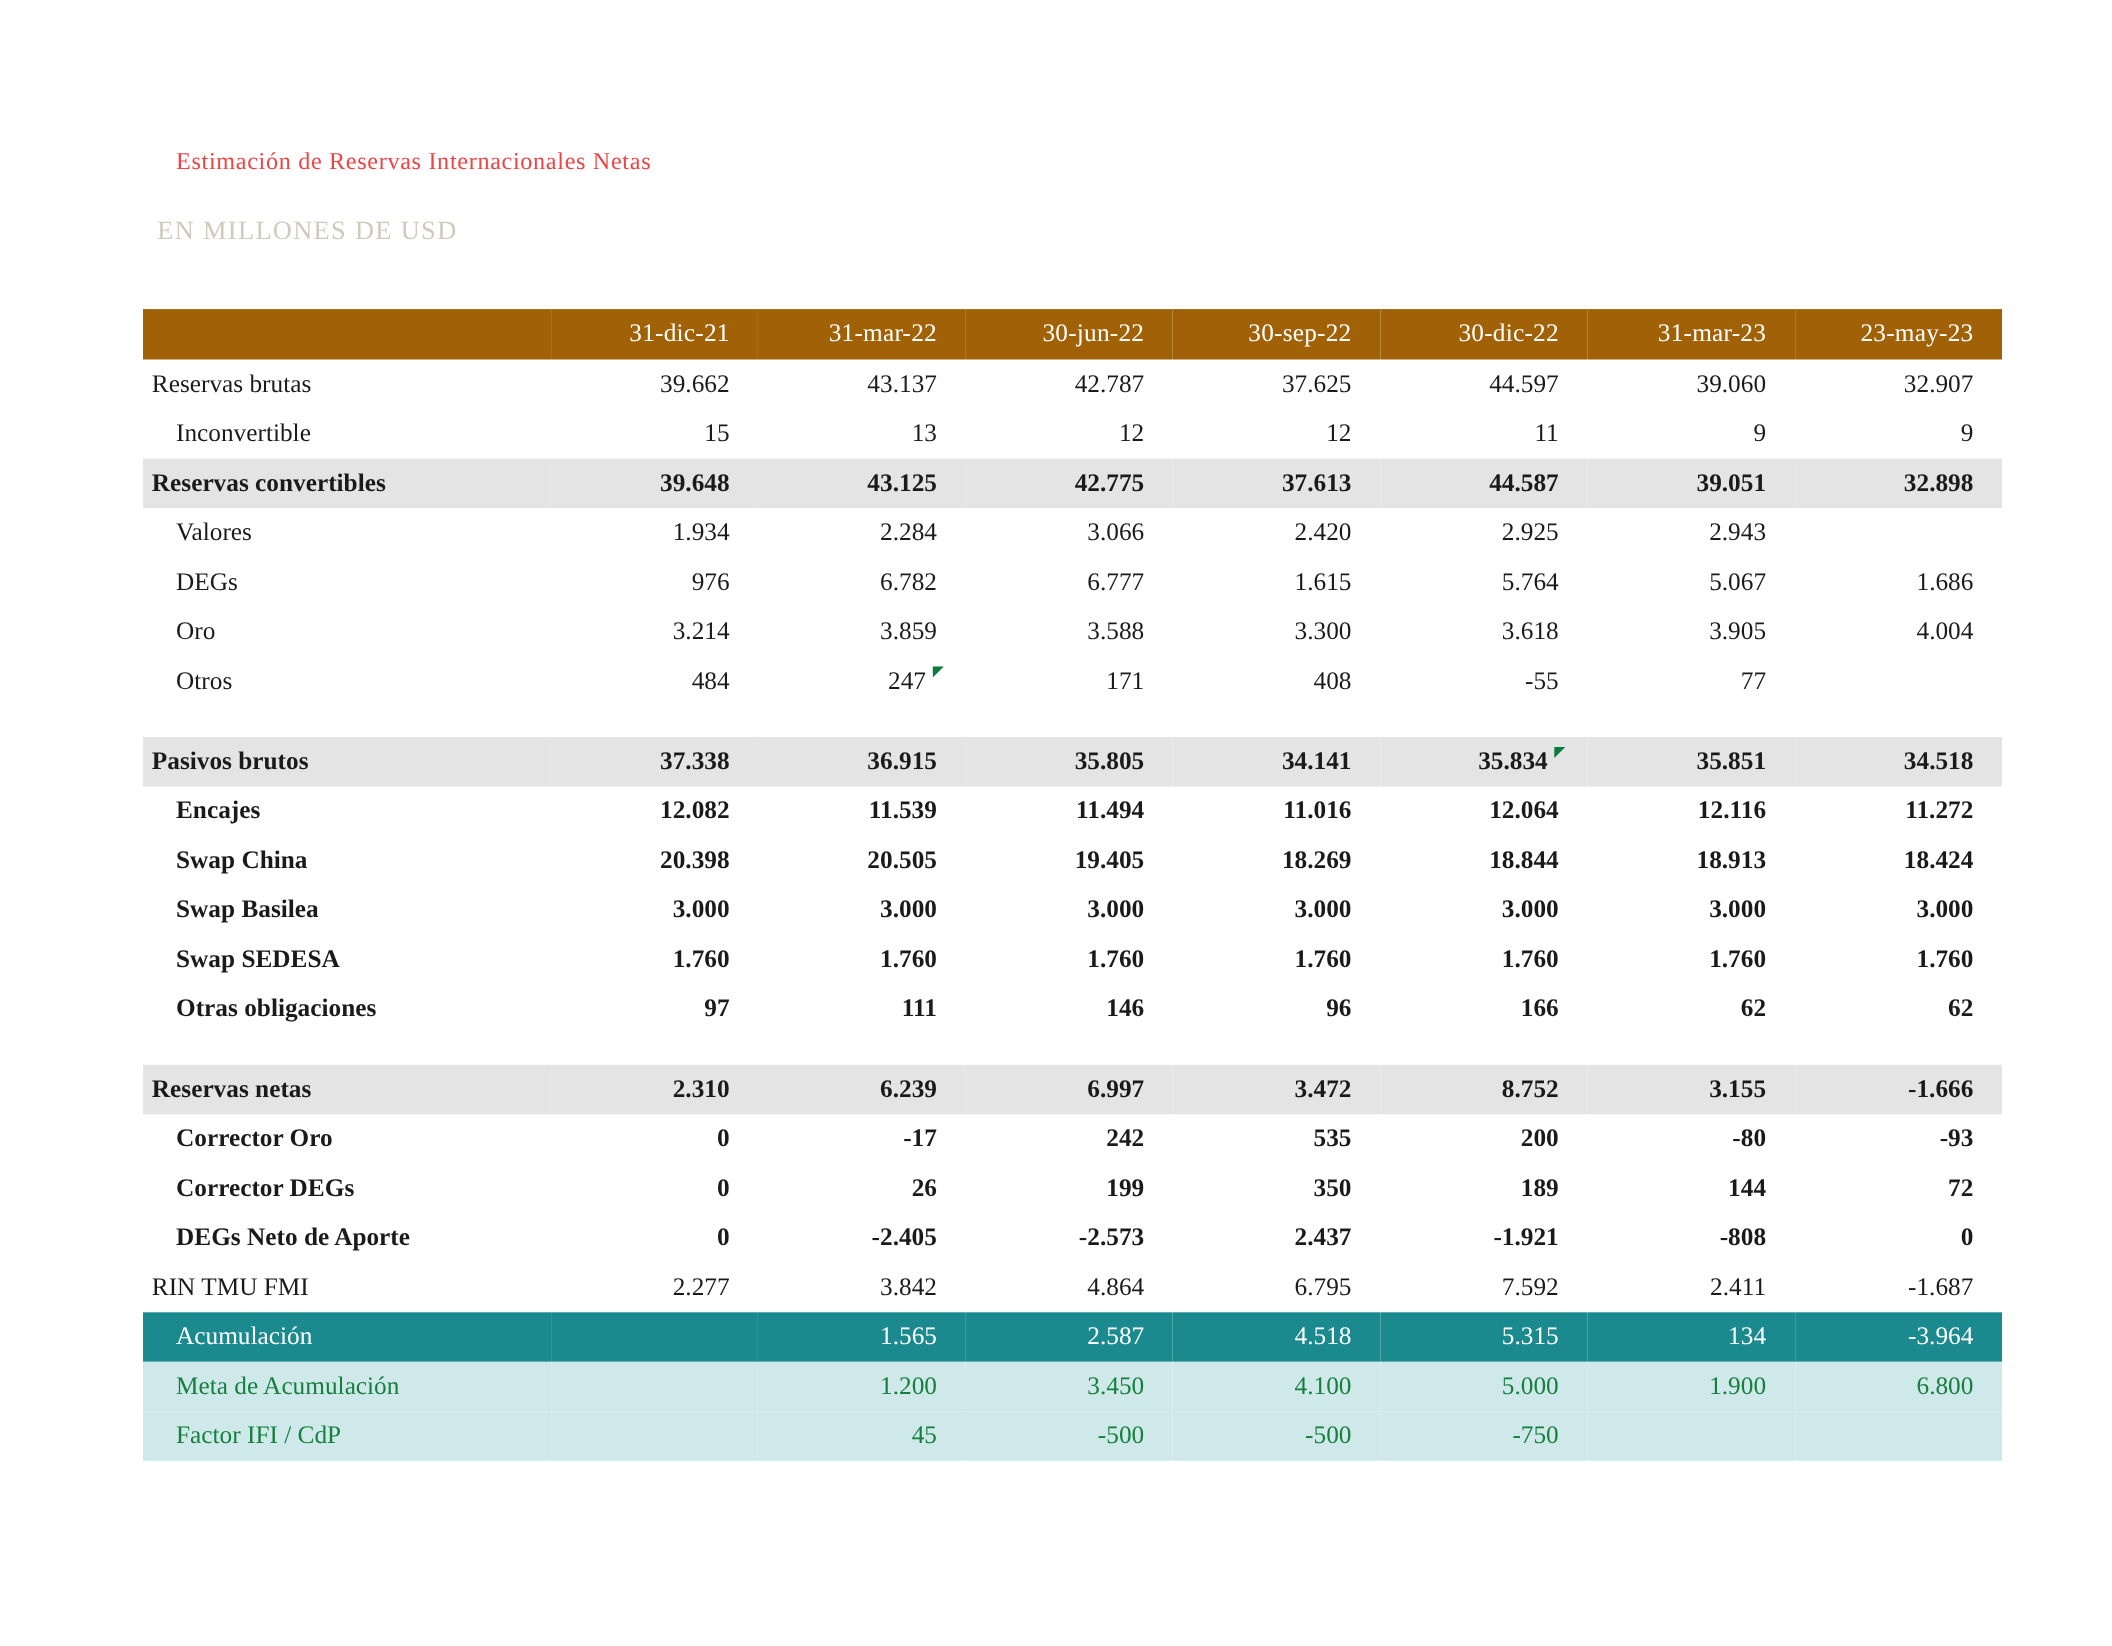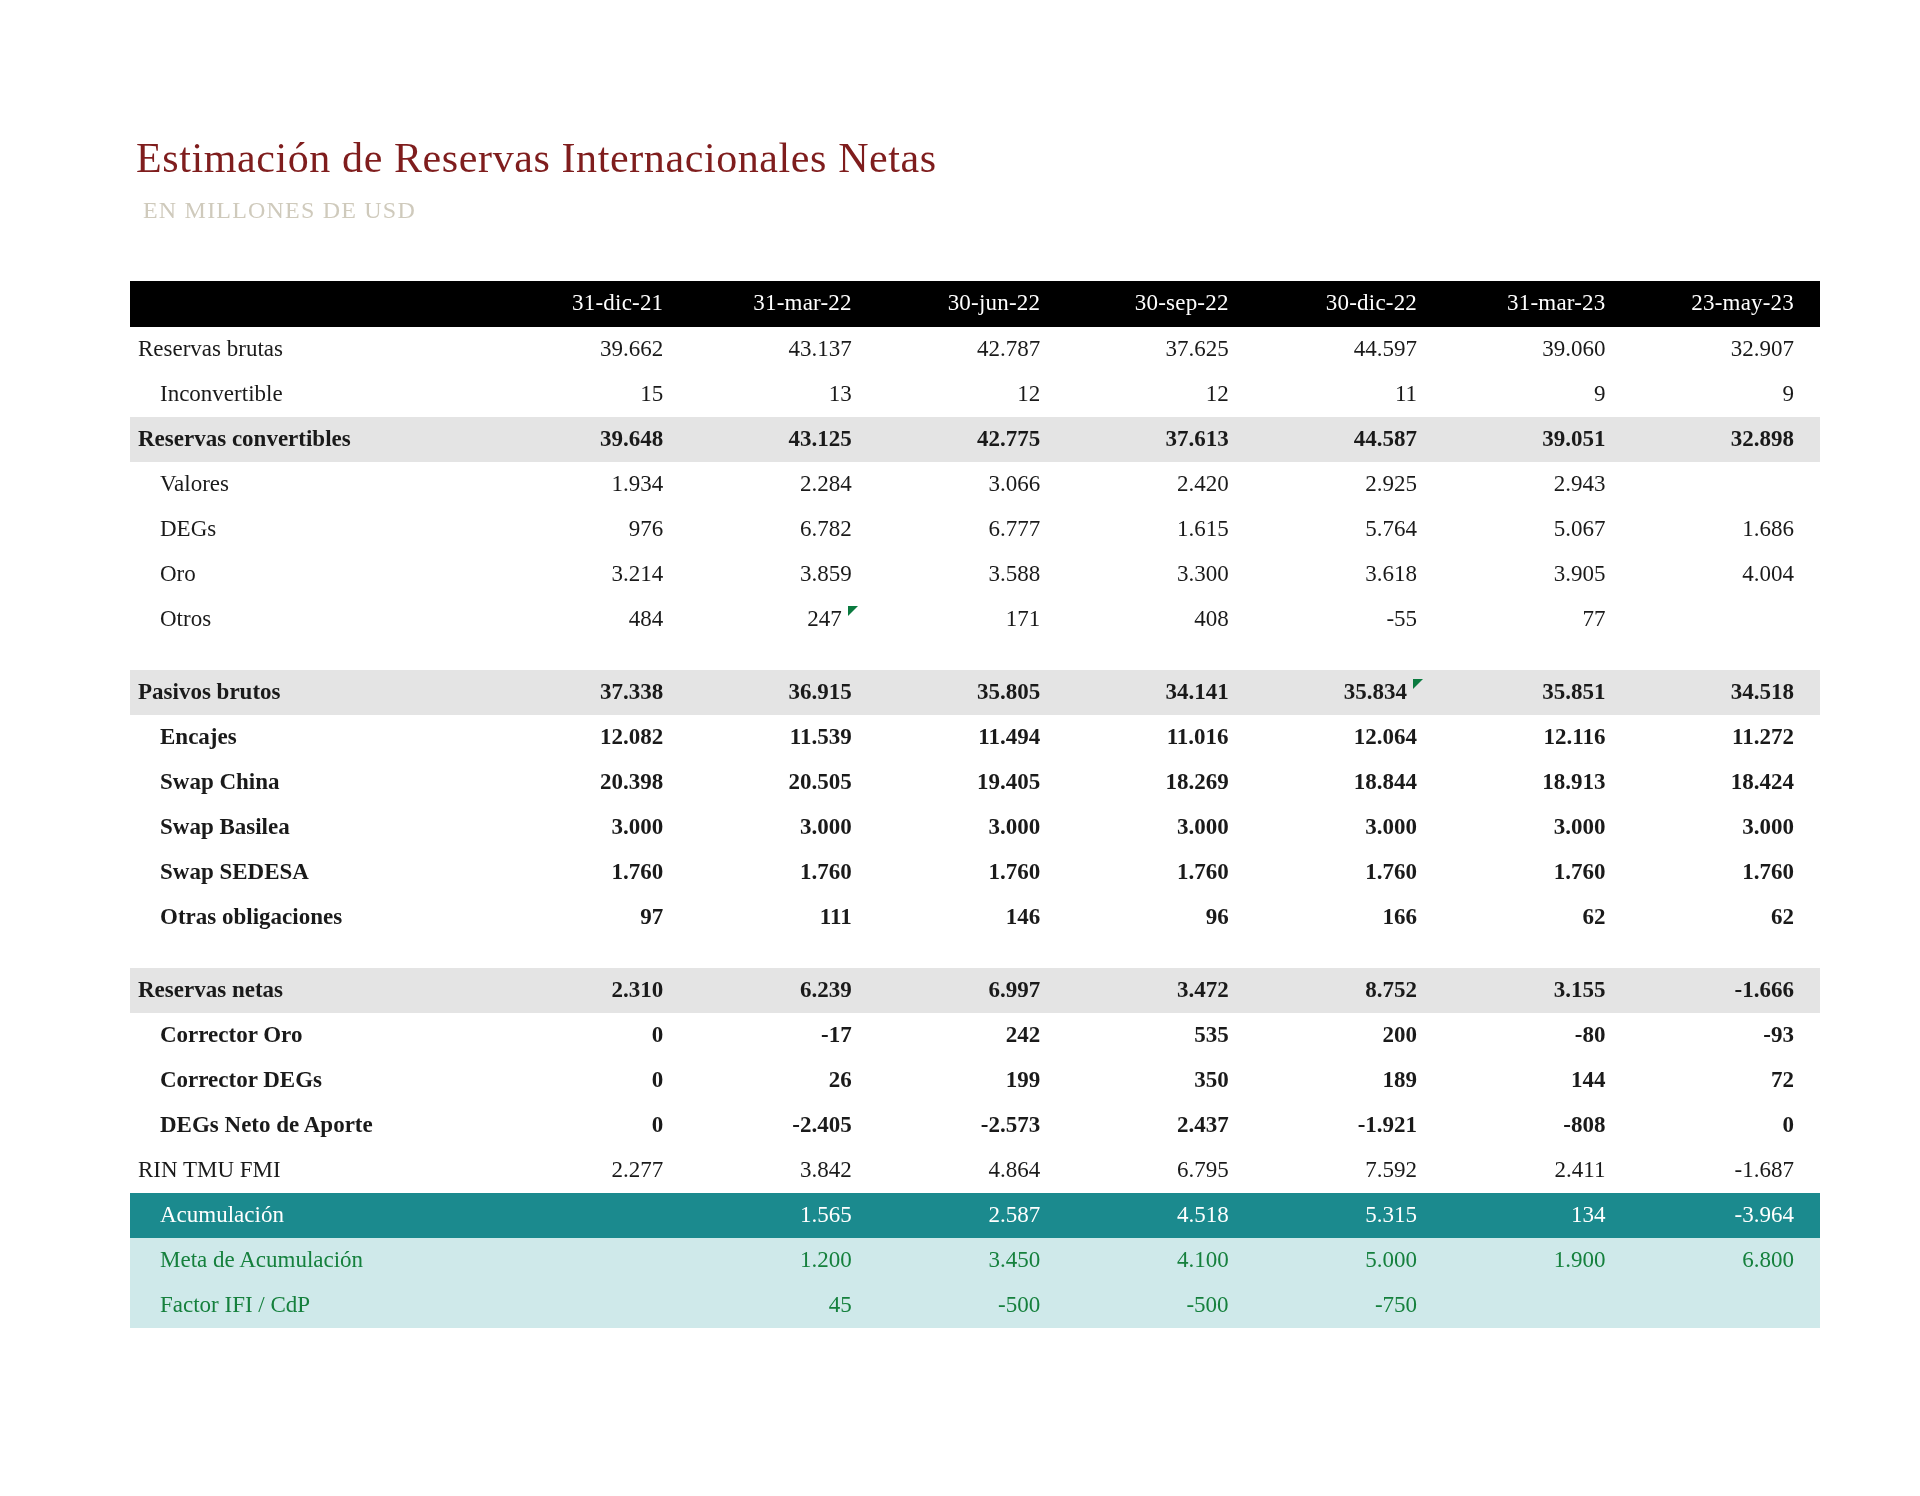--- a/index.html
+++ b/index.html
@@ -16,25 +16,25 @@
     overflow: hidden;
   }
   .page {
     position: absolute;
     left: 0; top: 0;
     width: 1920px;
     height: 1496px;
   }
   .title {
     position: absolute;
-    left: 136px;
+    left: 160px;
     top: 134px;
-    font-size: 42px;
+    font-size: 22px;
     letter-spacing: 0.6px;
-    color: #7f1d1d;
+    color: #ef4444;
     white-space: nowrap;
   }
   .subtitle {
     position: absolute;
     left: 143px;
     top: 197px;
     font-size: 24px;
     letter-spacing: 1.2px;
     color: #cfcabc;
     white-space: nowrap;
@@ -45,21 +45,21 @@
     top: 281px;
     width: 1690px;
     border-collapse: collapse;
     font-size: 23px;
     table-layout: fixed;
   }
   table.reserves col.label { width: 370px; }
   table.reserves col.val { width: 188px; }
 
   table.reserves th {
-    background: #000000;
+    background: #a16207;
     color: #ffffff;
     font-weight: normal;
     font-size: 23px;
     text-align: right;
     padding: 9px 26px 11px 6px;
     letter-spacing: 0.2px;
     white-space: nowrap;
   }
   table.reserves th.labelhead {
     text-align: left;

